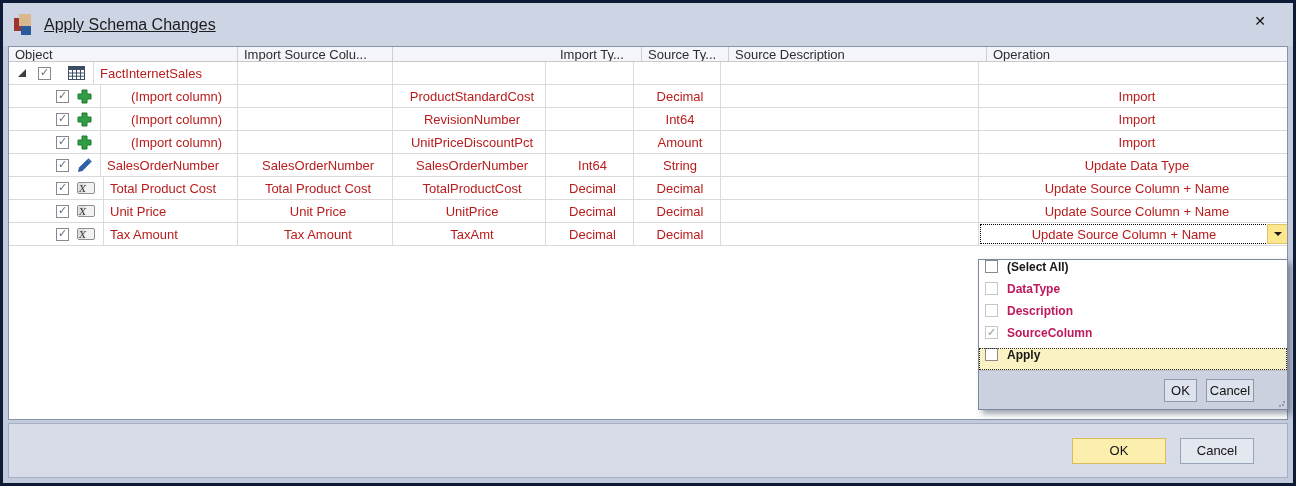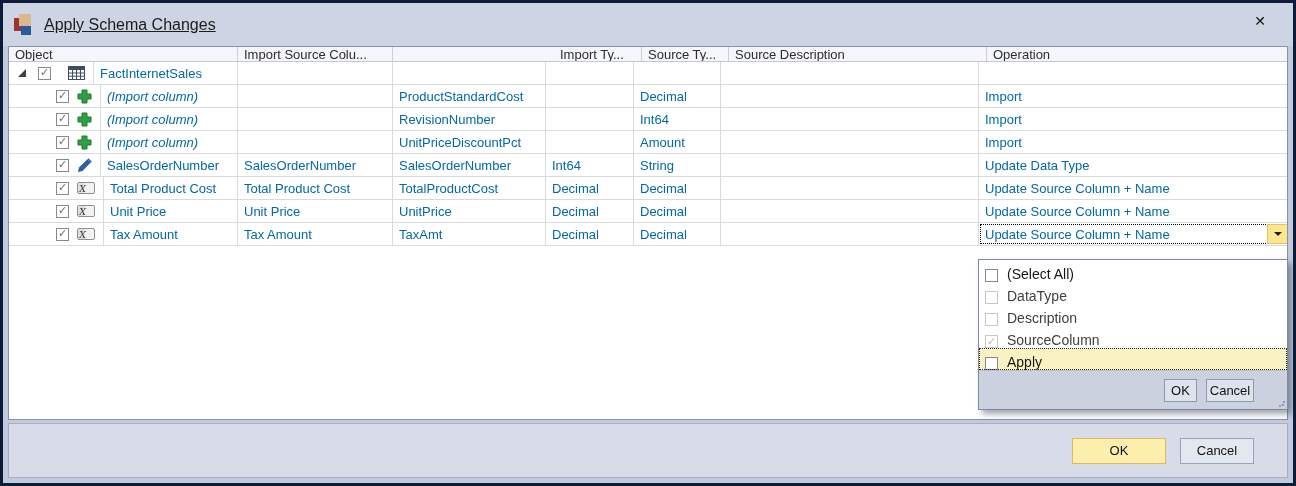--- a/index.html
+++ b/index.html
@@ -12,43 +12,43 @@
   .titlebar{position:absolute;left:0;top:0;right:0;height:43px;background:#cdd4e3;display:flex;align-items:center;padding-left:10px;}
   .app-icon{width:22px;height:23px;flex:none;}
   .title-text{font-size:16px;color:#1c1c1c;margin-left:9px;text-decoration:underline;}
   .close-btn{position:absolute;right:27px;top:11px;font-size:14px;color:#111;line-height:1;cursor:default;}
 
   .grid{position:absolute;left:5px;top:43px;width:1280px;height:374px;background:#fff;border:1px solid #8793a8;overflow:hidden;}
   .header-row{display:flex;height:15px;background:#f4f6fb;border-bottom:1px solid #c9c9c9;}
   .header-cell{border-right:1px solid #cfcfcf;display:flex;align-items:center;padding-left:6px;font-size:13px;color:#2d2d2d;white-space:nowrap;overflow:hidden;flex:none;}
   .header-cell:last-child{border-right:none;}
   .grid-row{display:flex;height:23px;border-bottom:1px solid #dadada;background:#fff;}
-  .cell{border-right:1px solid #dadada;display:flex;align-items:center;padding-left:6px;font-size:13px;color:#0369a1;white-space:nowrap;overflow:hidden;flex:none;}
+  .cell{border-right:1px solid #dadada;display:flex;align-items:center;padding-left:6px;font-size:13px;color:#b91c1c;white-space:nowrap;overflow:hidden;flex:none;justify-content:center;}
   .cell:last-child{border-right:none;}
   .object-cell{padding-left:0;}
   .textbox{flex:1;height:100%;display:flex;align-items:center;border-left:1px solid #dadada;padding-left:6px;margin-left:8px;min-width:0;white-space:nowrap;overflow:hidden;}
-  .italic{font-style:italic;}
+  .italic{margin-left:24px;}
 
   .expander{width:0;height:0;border-bottom:8px solid #3f3f3f;border-left:8px solid transparent;margin-left:9px;flex:none;}
   .spacer0{width:12px;flex:none;}
   .spacer1{width:47px;flex:none;}
   .checkbox{width:13px;height:13px;border:1px solid #898989;background:#fff;display:flex;align-items:center;justify-content:center;flex:none;}
   .checkbox.checked::after{content:"\2713";font-size:11px;line-height:1;color:#5b6e85;margin-top:-1px;}
   .checkbox.disabled{border-color:#c7c7c7;}
   .checkbox.disabled.checked::after{color:#b5b5b5;}
   .row-icon{flex:none;margin-left:8px;display:flex;align-items:center;}
   .icon0{margin-left:17px;}
 
   .combo-cell{position:relative;outline:1px dotted #000;outline-offset:-2px;padding-right:26px;}
   .combo-btn{position:absolute;right:1px;top:1px;bottom:1px;width:21px;background:#fce78f;border:1px solid #e0c468;display:flex;align-items:center;justify-content:center;}
   .combo-btn::after{content:"";border-top:4px solid #1b1b1b;border-left:4px solid transparent;border-right:4px solid transparent;}
 
   .popup{position:absolute;left:975px;top:256px;width:310px;background:#fff;border:1px solid #7e8aa0;box-shadow:4px 4px 6px rgba(45,55,75,.45);z-index:5;}
-  .popup-item{height:22px;display:flex;align-items:flex-end;padding-left:6px;gap:9px;font-size:14px;color:#161616;background:#fff;}
-  .popup-item.disabled{color:#404040;}
+  .popup-item{height:22px;display:flex;align-items:flex-start;padding-left:6px;gap:9px;font-size:12px;color:#161616;background:#fff;font-weight:bold;}
+  .popup-item.disabled{color:#be185d;}
   .popup-item.highlighted{background:#fbf2c4;outline:1px dotted #2a2a2a;outline-offset:-1px;}
   .popup-footer{height:39px;background:#ccd1df;border-top:1px solid #bac0d0;display:flex;align-items:center;justify-content:flex-end;gap:9px;padding-right:33px;position:relative;}
   .popup-btn{height:23px;font-size:13px;background:#dde2ec;border:1px solid #8c99af;display:flex;align-items:center;justify-content:center;color:#111;}
   .popup-btn.ok{width:33px;}
   .popup-btn.cancel{width:48px;}
   .grip{position:absolute;right:3px;bottom:3px;width:8px;height:8px;}
   .grip::after{content:"";position:absolute;right:0;bottom:0;width:2px;height:2px;background:#919cb0;box-shadow:-3px 1px 0 #919cb0,1px -3px 0 #919cb0,-1px -1px 0 #c3c9d6;}
 
   .main-footer{position:absolute;left:5px;width:1280px;top:420px;height:55px;background:#d8dce8;border:1px solid #a6aec1;display:flex;align-items:center;justify-content:flex-end;gap:14px;padding-right:33px;}
   .btn{height:26px;font-size:13px;display:flex;align-items:center;justify-content:center;color:#111;}

